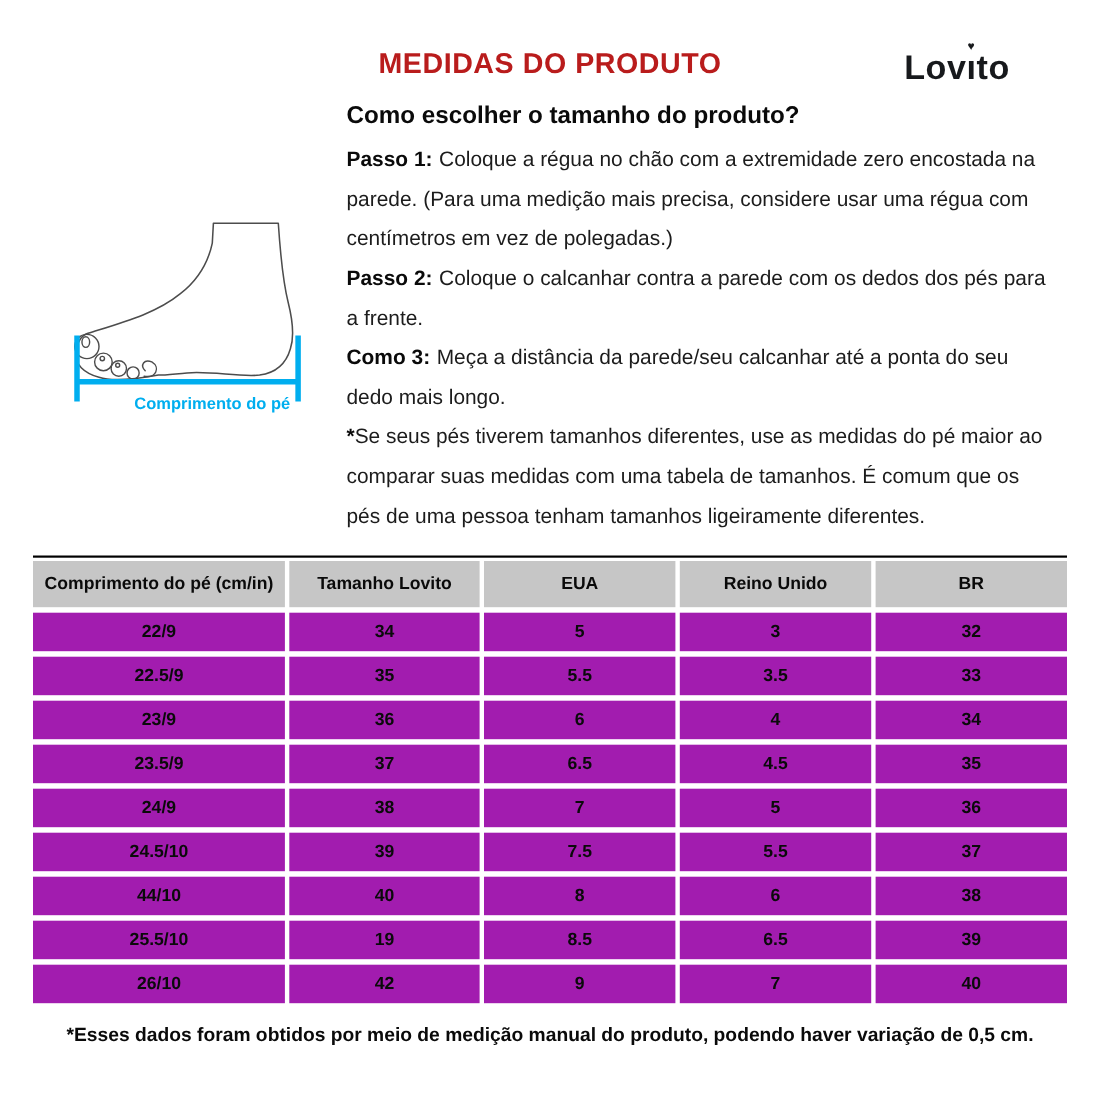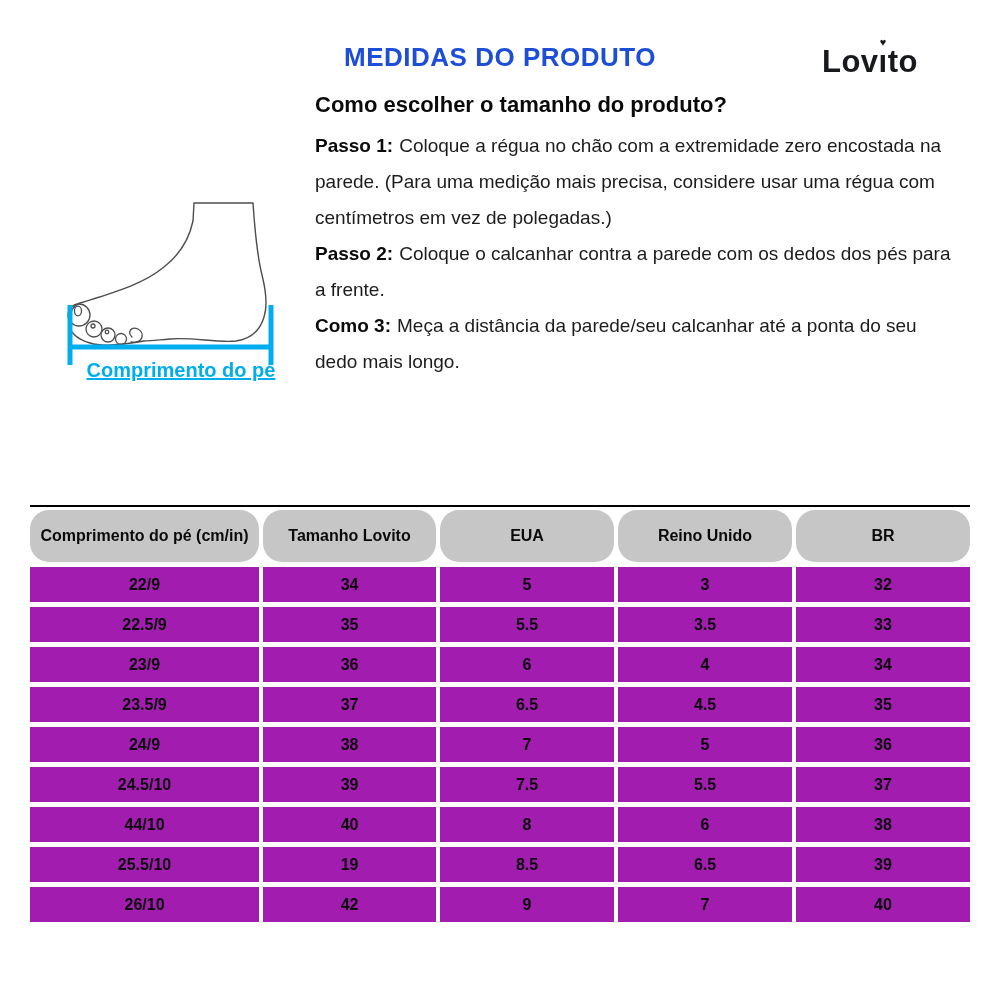--- a/index.html
+++ b/index.html
@@ -7,21 +7,21 @@
   body { font-family:"Liberation Sans", sans-serif; color:#111; }
   .page {
     position:relative; width:1000px; height:1000px;
     background:#fff; overflow:hidden; margin:0 auto;
   }
 
   
   .title {
     position:absolute; top:42px; left:0; width:100%;
     text-align:center; font-size:26px; font-weight:800;
-    letter-spacing:0.5px; color:#1d4ed8;
+    letter-spacing:0.5px; color:#b91c1c;
   }
   .logo {
     position:absolute; top:44px; right:82px;
     font-size:31px; font-weight:700; color:#17191c; letter-spacing:0.5px;
   }
   .logo .i-wrap { position:relative; display:inline-block; }
   .logo .heart {
     position:absolute; left:50%; top:-7px; transform:translateX(-50%);
     font-size:11px; line-height:1; color:#17191c;
   }
@@ -36,38 +36,38 @@
     font-size:19px; line-height:36px; color:#1c1c1c;
   }
   .step { margin:0; }
   .step-label { font-weight:700; color:#0a0a0a; margin-right:6px; }
   .step.note .step-label { margin-right:0; }
 
   
   .diagram { position:absolute; left:52px; top:193px; width:252px; height:200px; }
   .diagram svg { display:block; }
   .diagram-label {
-    position:absolute; top:166px; left:3px; width:100%;
-    text-align:center; font-size:20px; font-weight:700; color:#00AEEF;text-decoration:underline;
+    position:absolute; top:166px; left:15px; width:100%;
+    text-align:center; font-size:15px; font-weight:700; color:#00AEEF;
   }
 
   
   .size-table {
     position:absolute; left:30px; top:505px; width:940px;
     border-top:2px solid #000; padding-top:3px;
     display:grid;
     grid-template-columns:233fr 176fr 177fr 177fr 177fr;
     gap:5px 4px;
   }
   .tr { display:contents; }
   .th, .td {
     display:flex; align-items:center; justify-content:center;
     font-weight:700; color:#0a0a0a; text-align:center;
   }
-  .th { background:#c6c6c6; height:52px; font-size:16px;border-radius:19px; }
+  .th { background:#c6c6c6; height:42px; font-size:16px; }
   .td { background:#a21caf; height:35px; font-size:16px; }
 
   
   .footnote {
     position:absolute; top:930px; left:0; width:100%;
     text-align:center; font-size:17.5px; font-weight:700; color:#0a0a0a;
   }
 </style>
 </head>
 <body>
@@ -79,20 +79,21 @@
   <div class="logo">
     <span>Lov</span><span class="i-wrap"><span>ı</span><span class="heart">♥</span></span><span>to</span>
   </div>
 
   <h2 class="guide-heading">Como escolher o tamanho do produto?</h2>
 
   <div class="steps">
     <p class="step"><span class="step-label">Passo 1:</span><span>Coloque a régua no chão com a extremidade zero encostada na parede. (Para uma medição mais precisa, considere usar uma régua com centímetros em vez de polegadas.)</span></p>
     <p class="step"><span class="step-label">Passo 2:</span><span>Coloque o calcanhar contra a parede com os dedos dos pés para a frente.</span></p>
     <p class="step"><span class="step-label">Como 3:</span><span>Meça a distância da parede/seu calcanhar até a ponta do seu dedo mais longo.</span></p>
+    <p class="step note"><span class="step-label">*</span><span>Se seus pés tiverem tamanhos diferentes, use as medidas do pé maior ao comparar suas medidas com uma tabela de tamanhos. É comum que os pés de uma pessoa tenham tamanhos ligeiramente diferentes.</span></p>
   </div>
 
   <div class="diagram">
     <svg width="252" height="200" viewBox="0 0 252 200">
 
       <g fill="#ffffff" stroke="#4d4d4d" stroke-width="1.4" stroke-linecap="round" stroke-linejoin="round">
         <path d="M142,10 L201,10
                  C203,40 205,62 210,82
                  C214,98 216,112 212,124
                  C208,138 198,146 184,148
@@ -191,14 +192,15 @@
     </div>
     <div class="tr">
       <div class="td">26/10</div>
       <div class="td">42</div>
       <div class="td">9</div>
       <div class="td">7</div>
       <div class="td">40</div>
     </div>
   </div>
 
+  <div class="footnote">*Esses dados foram obtidos por meio de medição manual do produto, podendo haver variação de 0,5 cm.</div>
 
 </div>
 
 </body></html>

